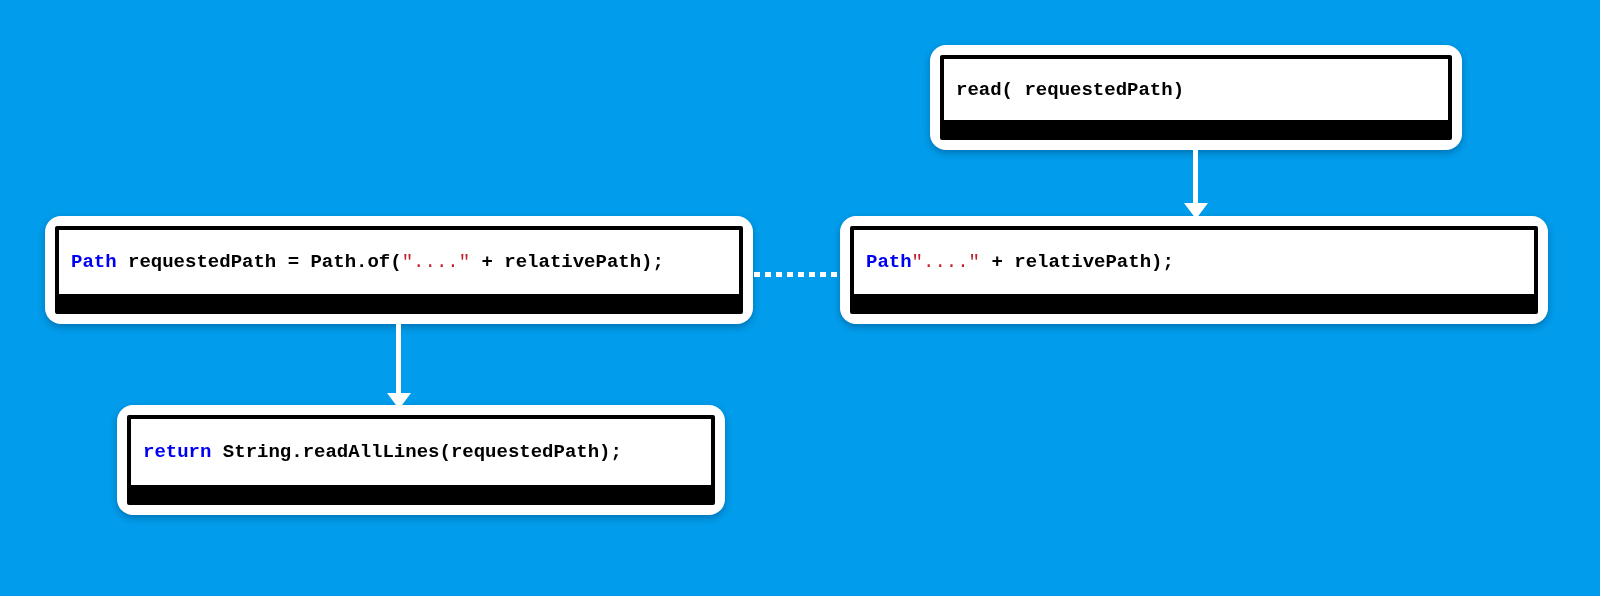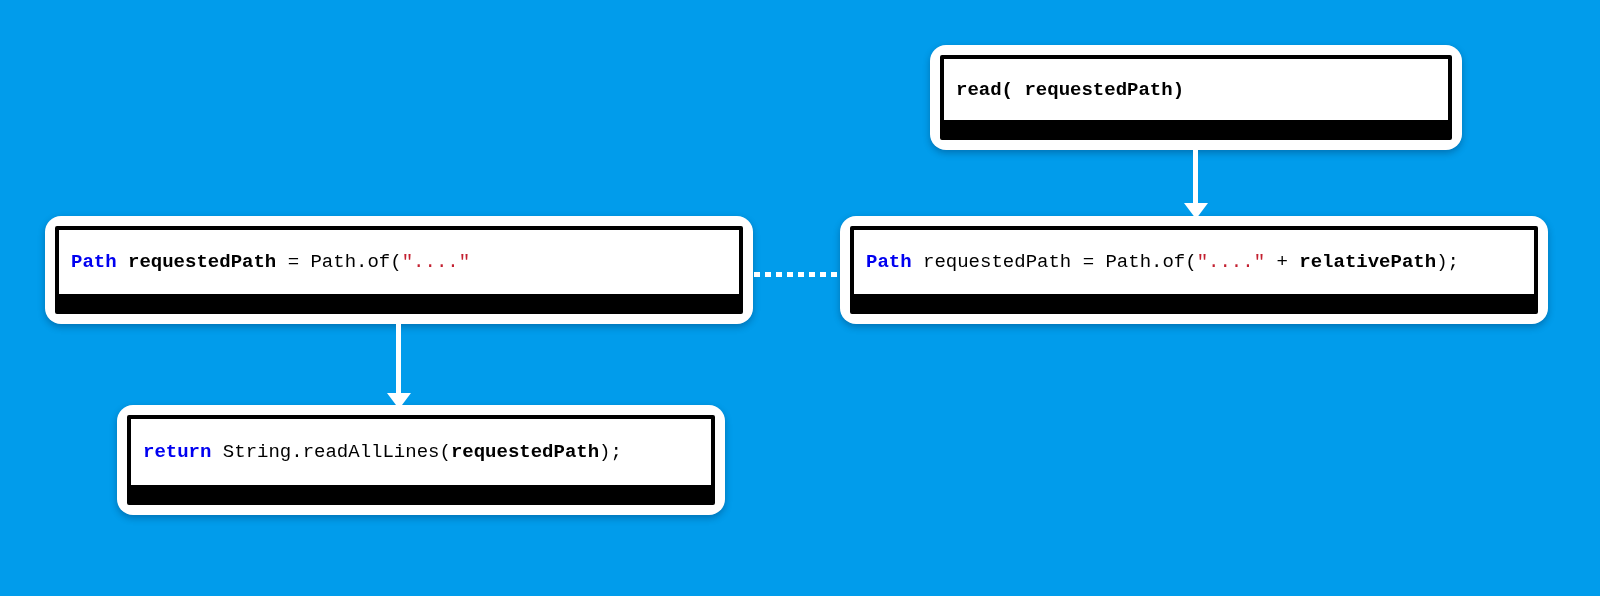--- a/index.html
+++ b/index.html
@@ -37,21 +37,21 @@
     flex: 1;
     display: flex;
     align-items: center;
     padding: 0 12px;
     font-size: 19px;
     white-space: pre;
     color: var(--txt);
   }
   .footer-bar { height: 16px; background: var(--box-border); flex: 0 0 16px; }
 
-  .tk-plain  { font-weight: 400; color: var(--txt); }
+  .tk-plain  { font-weight: 700; color: var(--txt); }
   .tk-bold   { font-weight: 700; color: var(--txt); }
   .tk-keyword{ font-weight: 700; color: var(--kw); }
   .tk-string { font-weight: 400; color: var(--str); }
 
   .arrow-line {
     position: absolute;
     width: 5px;
     background: var(--connector);
   }
   .arrow-head {
@@ -88,28 +88,28 @@
 
   <div class="node" id="node-read-endpoint">
     <div class="node-inner">
       <div class="code-line"><span class="tk-bold">read(</span><span class="tk-plain"> </span><span class="tk-bold">requestedPath)</span></div>
       <div class="footer-bar"></div>
     </div>
   </div>
 
   <div class="node" id="node-path-of-left">
     <div class="node-inner">
-      <div class="code-line"><span class="tk-keyword">Path</span><span class="tk-plain"> </span><span class="tk-bold">requestedPath</span><span class="tk-plain"> = Path.of(</span><span class="tk-string">"...."</span></div>
+      <div class="code-line"><span class="tk-keyword">Path</span><span class="tk-plain"> </span><span class="tk-bold">requestedPath</span><span class="tk-plain"> = Path.of(</span><span class="tk-string">"...."</span><span class="tk-plain"> + relativePath);</span></div>
       <div class="footer-bar"></div>
     </div>
   </div>
 
   <div class="node" id="node-path-of-right">
     <div class="node-inner">
-      <div class="code-line"><span class="tk-keyword">Path</span><span class="tk-plain"> requestedPath = Path.of(</span><span class="tk-string">"...."</span><span class="tk-plain"> + </span><span class="tk-bold">relativePath</span><span class="tk-plain">);</span></div>
+      <div class="code-line"><span class="tk-keyword">Path</span><span class="tk-string">"...."</span><span class="tk-plain"> + </span><span class="tk-bold">relativePath</span><span class="tk-plain">);</span></div>
       <div class="footer-bar"></div>
     </div>
   </div>
 
   <div class="node" id="node-return-readalllines">
     <div class="node-inner">
       <div class="code-line"><span class="tk-keyword">return</span><span class="tk-plain"> String.readAllLines(</span><span class="tk-bold">requestedPath</span><span class="tk-plain">);</span></div>
       <div class="footer-bar"></div>
     </div>
   </div>

